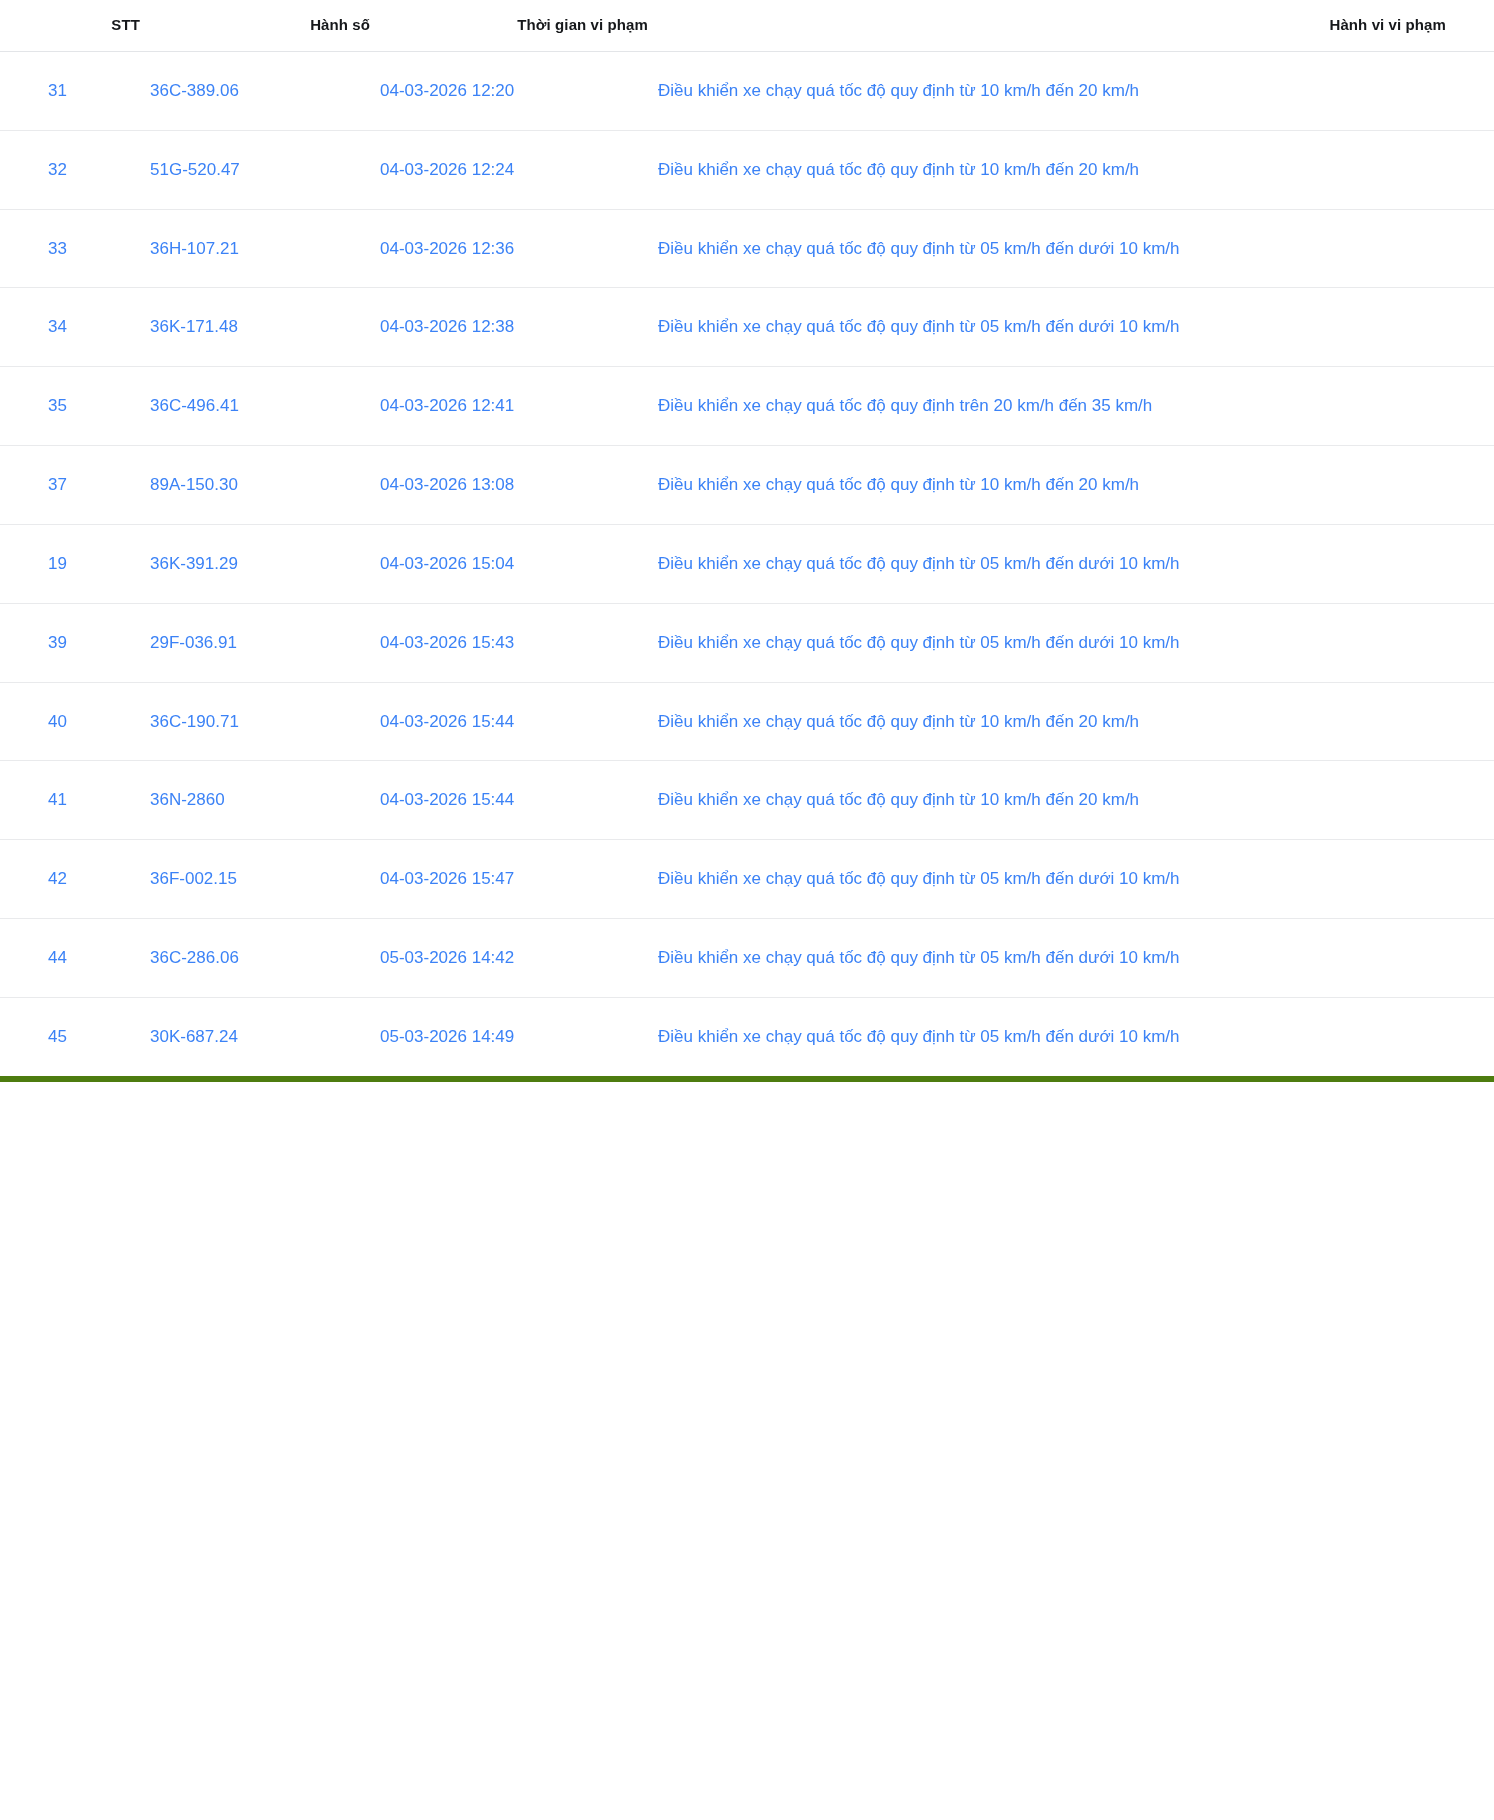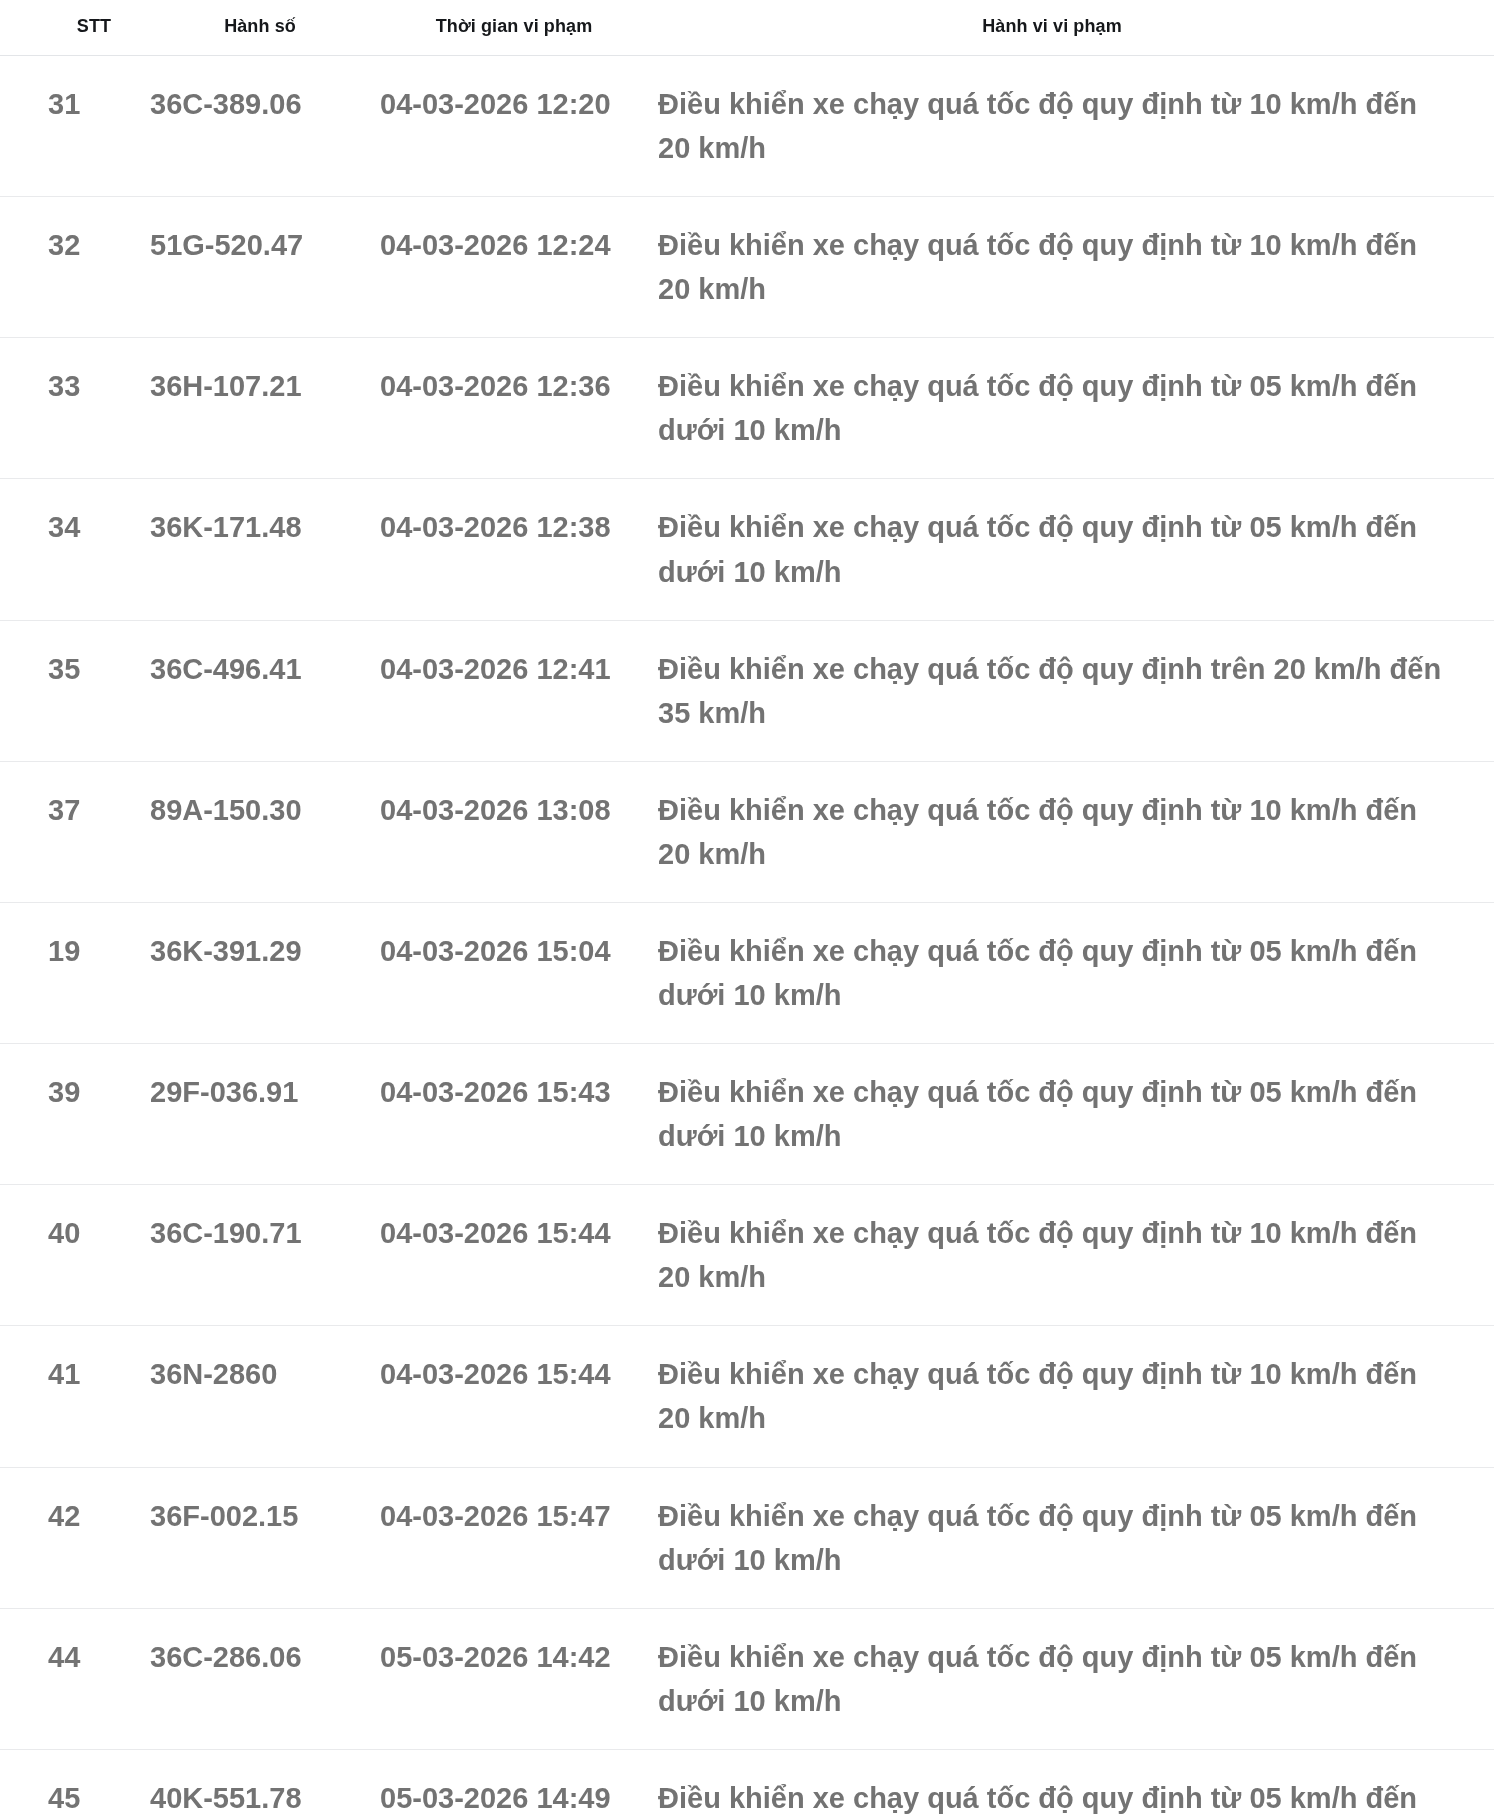--- a/index.html
+++ b/index.html
@@ -12,33 +12,33 @@
     font-family: "Liberation Sans", sans-serif;
     color: #1a1a1a;
     -webkit-font-smoothing: antialiased;
   }
   .violations-table {
     width: 1494px;
     border-collapse: collapse;
     table-layout: fixed;
   }
   .violations-table th {
-    text-align: center;
-    font-size: 18px;
+    text-align: right;
+    font-size: 15px;
     font-weight: bold;
     color: #16181b;
     padding: 16px 10px 18px 0;
     border-bottom: 1px solid #e3e5e8;
     vertical-align: top;
     letter-spacing: 0.1px;
   }
   .violations-table td {
-    font-size: 29px;
-    font-weight: bold;
-    color: #737373;
+    font-size: 17px;
+    font-weight: normal;
+    color: #3b82f6;
     padding: 26px 10px 26px 0;
     border-bottom: 1px solid #e9eaec;
     vertical-align: top;
     line-height: 1.52;
   }
   .col-stt   { width: 92px;  padding-left: 48px !important; }
   .col-plate { width: 220px; }
   .col-time  { width: 268px; }
   .col-act   { width: auto; padding-right: 48px !important; }
 
@@ -127,18 +127,18 @@
         <td class="col-act">Điều khiển xe chạy quá tốc độ quy định từ 05 km/h đến dưới 10 km/h</td>
       </tr>
       <tr>
         <td class="col-stt">44</td>
         <td class="col-plate">36C-286.06</td>
         <td class="col-time">05-03-2026 14:42</td>
         <td class="col-act">Điều khiển xe chạy quá tốc độ quy định từ 05 km/h đến dưới 10 km/h</td>
       </tr>
       <tr>
         <td class="col-stt">45</td>
-        <td class="col-plate">40K-551.78</td>
+        <td class="col-plate">30K-687.24</td>
         <td class="col-time">05-03-2026 14:49</td>
         <td class="col-act">Điều khiển xe chạy quá tốc độ quy định từ 05 km/h đến dưới 10 km/h</td>
       </tr>
     </tbody>
 </table>
 
 </body></html>

